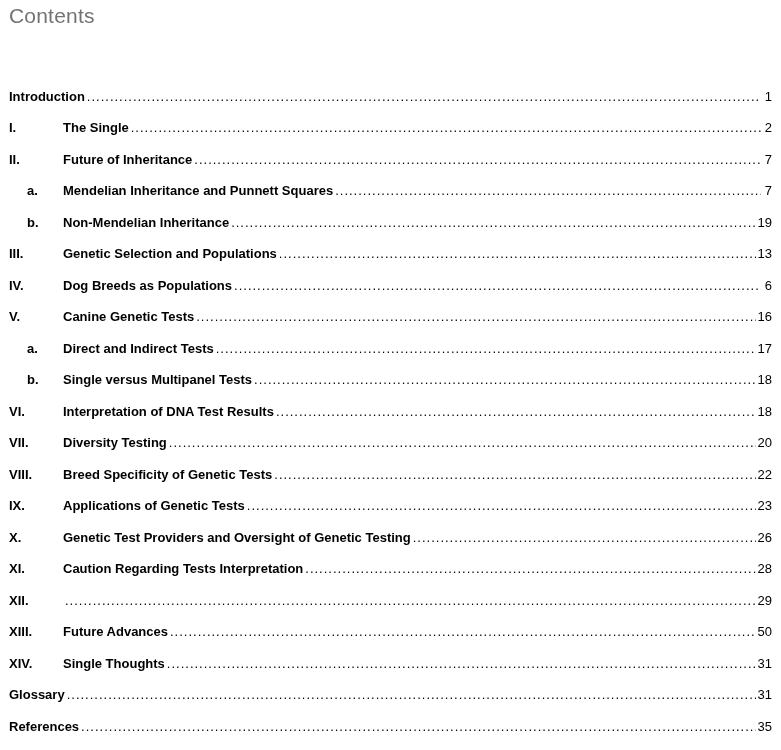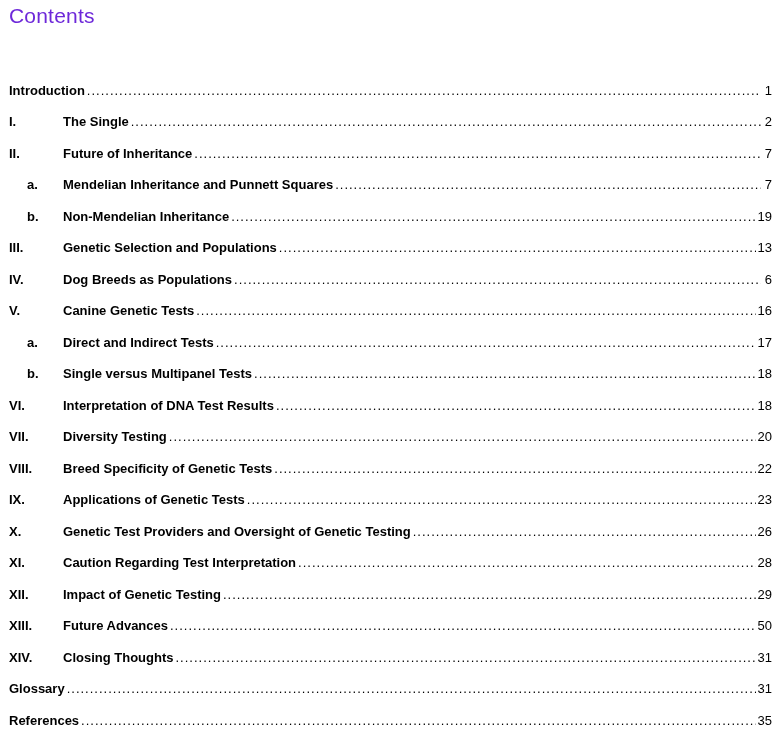--- a/index.html
+++ b/index.html
@@ -14,38 +14,38 @@
       overflow: hidden;
       font-family: "Liberation Sans", "DejaVu Sans", sans-serif;
       color: #000000;
     }
     .page-title {
       position: absolute;
       left: 9px;
       top: 2px;
       font-size: 21px;
       font-weight: normal;
-      color: #6d28d9;
+      color: #737373;
       letter-spacing: 0.2px;
       margin: 0;
       line-height: 28px;
     }
     .toc {
       position: absolute;
       left: 9px;
       top: 75px;
       width: 763px;
       margin: 0;
       padding: 0;
       list-style: none;
     }
     .toc-entry {
       position: relative;
       display: flex;
-      align-items: center;
+      align-items: flex-end;
       height: 31.5px;
       font-size: 13px;
       line-height: 20px;
       white-space: nowrap;
       cursor: pointer;
     }
     .toc-num {
       font-weight: bold;
       flex: 0 0 auto;
       box-sizing: border-box;
@@ -167,39 +167,38 @@
     <span class="toc-page">23</span>
   </li>
   <li class="toc-entry level-1">
     <span class="toc-num">X.</span>
     <span class="toc-title">Genetic Test Providers and Oversight of Genetic Testing</span>
     <span class="toc-leader"></span>
     <span class="toc-page">26</span>
   </li>
   <li class="toc-entry level-1">
     <span class="toc-num">XI.</span>
-    <span class="toc-title">Caution Regarding Test Interpretation</span>
+    <span class="toc-title">Caution Regarding Tests Interpretation</span>
     <span class="toc-leader"></span>
     <span class="toc-page">28</span>
   </li>
   <li class="toc-entry level-1">
     <span class="toc-num">XII.</span>
-    <span class="toc-title">Impact of Genetic Testing</span>
     <span class="toc-leader"></span>
     <span class="toc-page">29</span>
   </li>
   <li class="toc-entry level-1">
     <span class="toc-num">XIII.</span>
     <span class="toc-title">Future Advances</span>
     <span class="toc-leader"></span>
     <span class="toc-page">50</span>
   </li>
   <li class="toc-entry level-1">
     <span class="toc-num">XIV.</span>
-    <span class="toc-title">Closing Thoughts</span>
+    <span class="toc-title">Single Thoughts</span>
     <span class="toc-leader"></span>
     <span class="toc-page">31</span>
   </li>
   <li class="toc-entry level-0">
 
     <span class="toc-title">Glossary</span>
     <span class="toc-leader"></span>
     <span class="toc-page">31</span>
   </li>
   <li class="toc-entry level-0">

